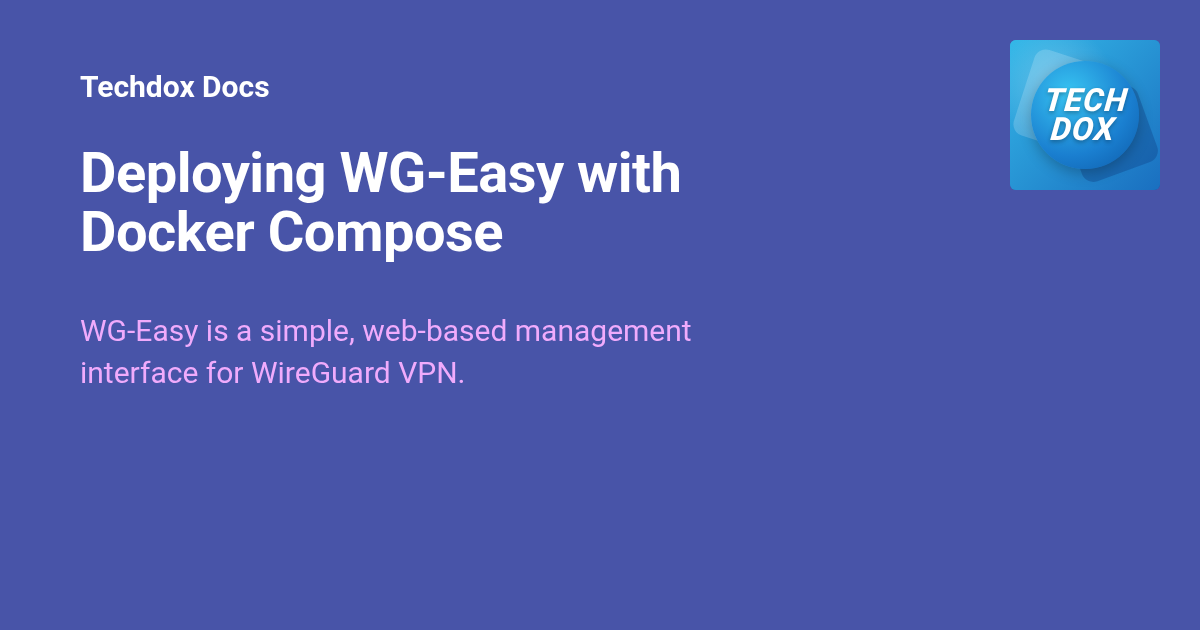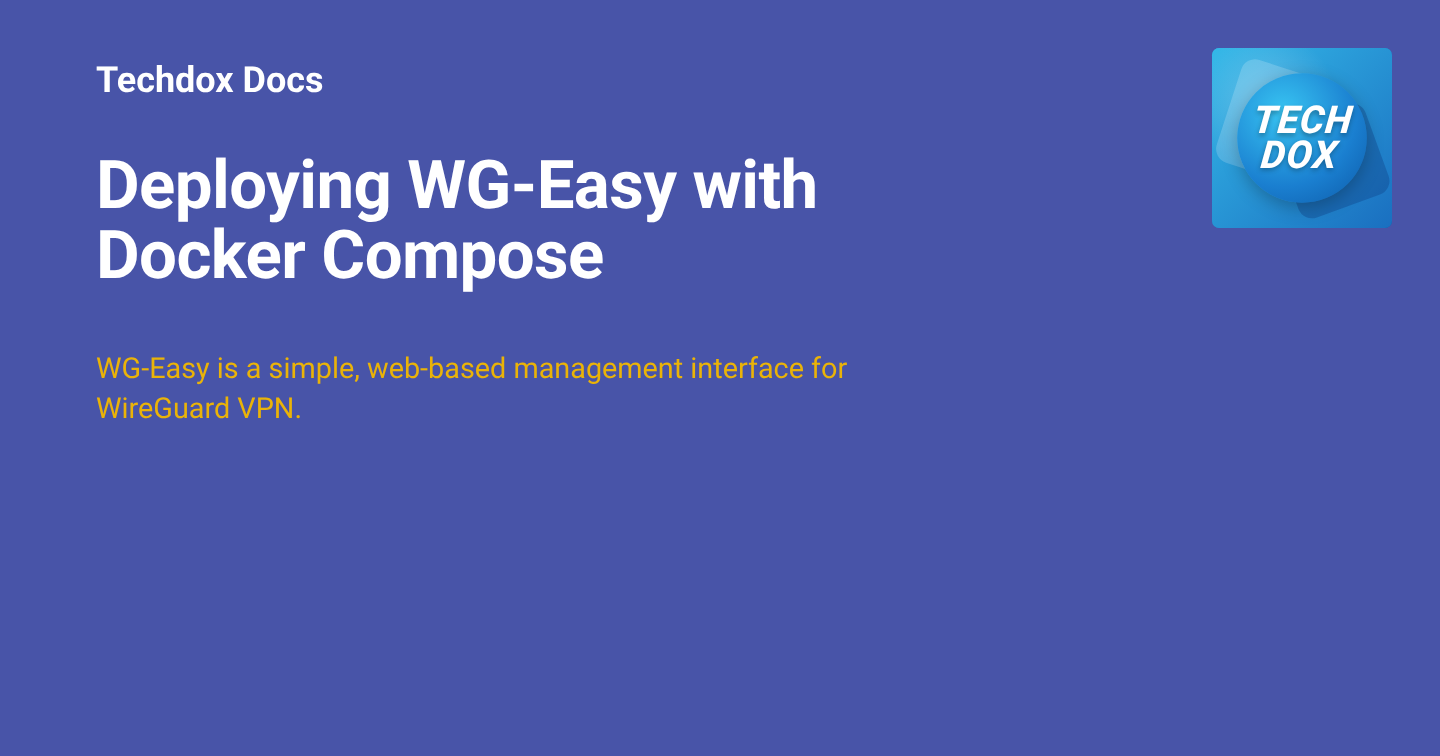--- a/index.html
+++ b/index.html
@@ -9,41 +9,41 @@
   }
   body {
     width: 1200px;
     height: 630px;
     background-color: #4854a8;
     font-family: -apple-system, BlinkMacSystemFont, "Segoe UI", Roboto, "Helvetica Neue", Arial, sans-serif;
     position: relative;
     overflow: hidden;
   }
   .content {
-    padding: 50px 80px;
+    padding: 69px 80px;
     color: #ffffff;
     max-width: 900px;
   }
   .site-name {
     font-size: 30px;
     font-weight: 700;
     margin-bottom: 40px;
   }
   .title {
     font-size: 56px;
     font-weight: 700;
     line-height: 1.05;
     margin-bottom: 48px;
     letter-spacing: -0.5px;
   }
   .description {
-    font-size: 24px;
+    font-size: 30px;
     font-weight: 400;
     line-height: 1.4;
-    color: #eab308;
+    color: #f0abfc;
     max-width: 720px;
   }
   .logo {
     position: absolute;
     top: 40px;
     right: 40px;
     width: 150px;
     height: 150px;
     border-radius: 6px;
     overflow: hidden;

